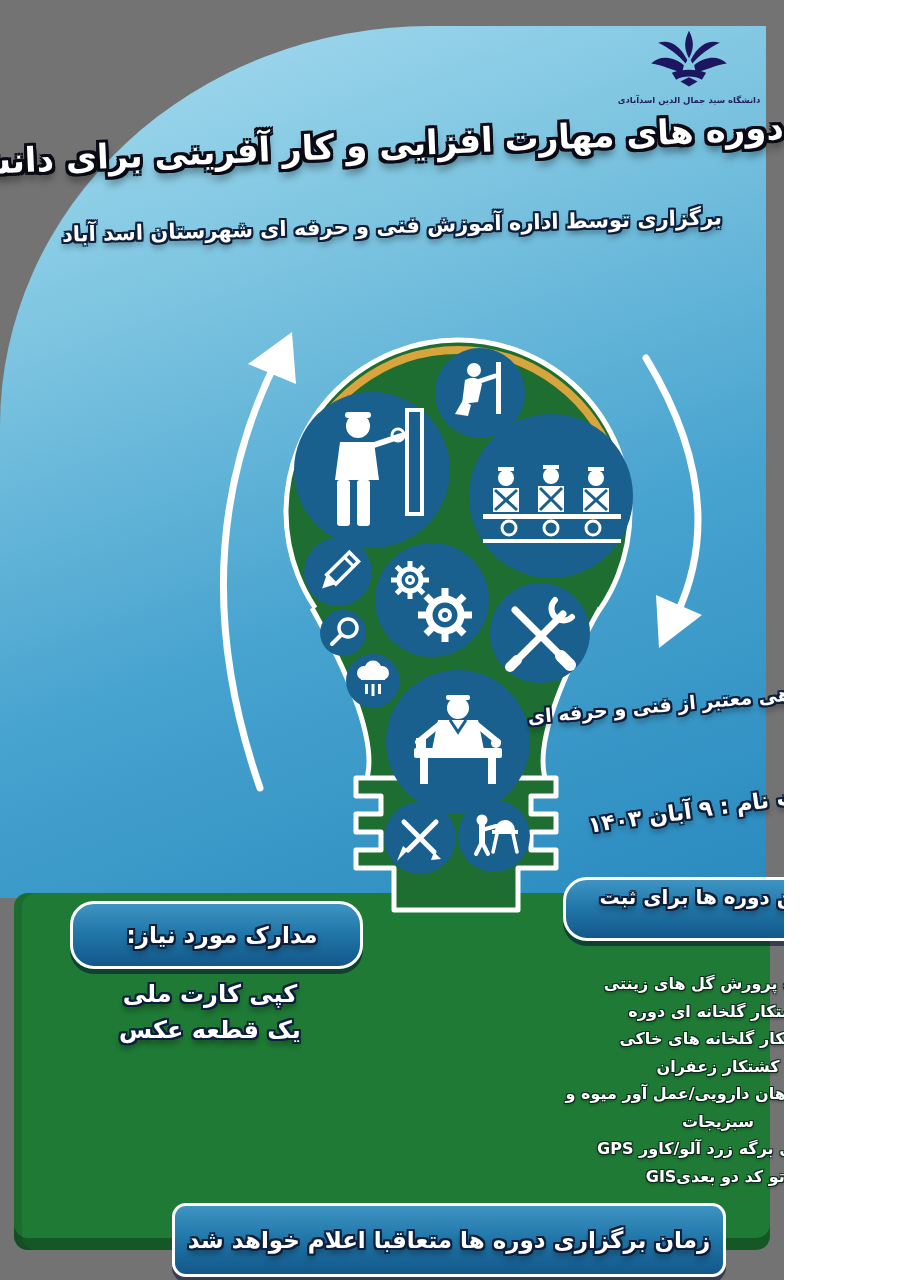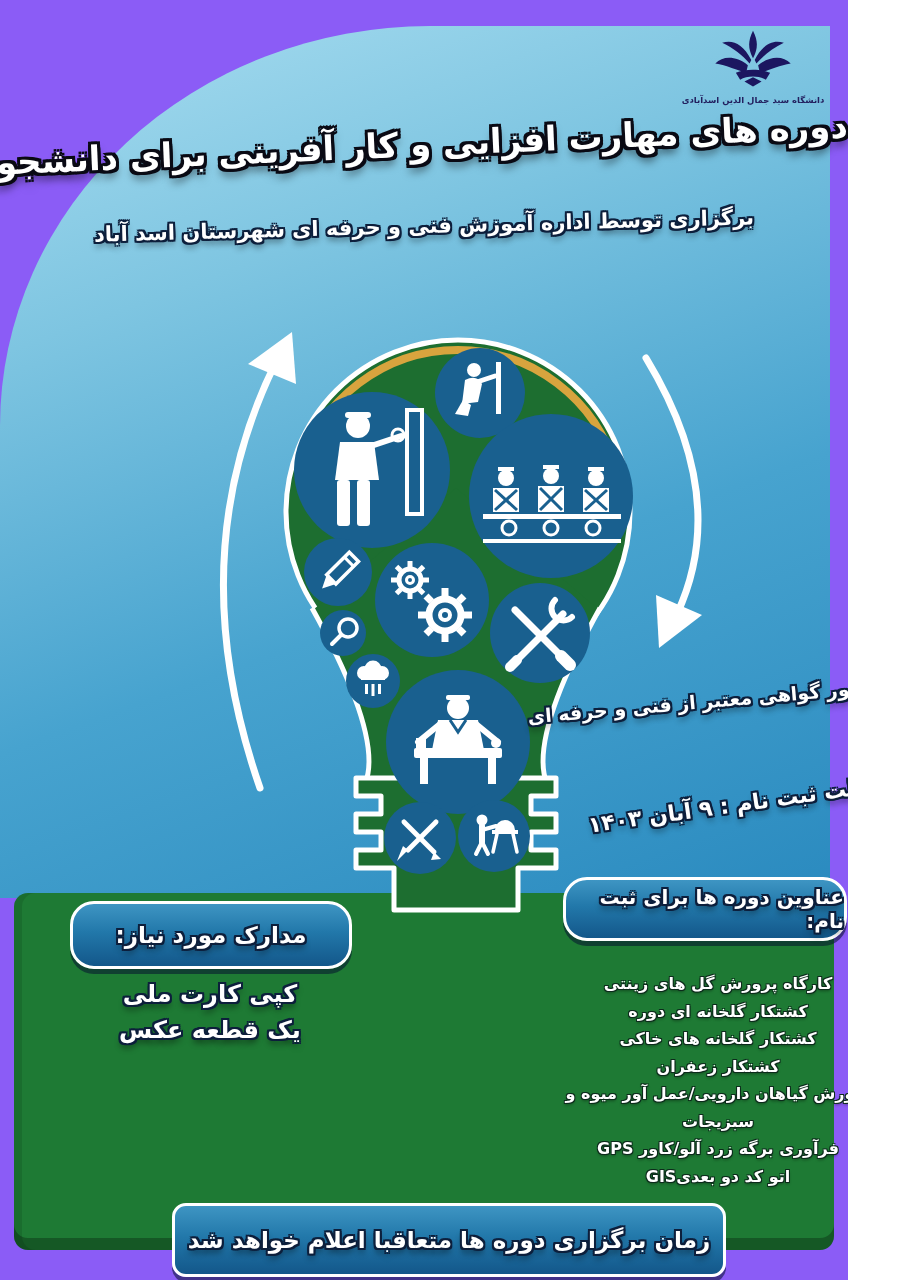--- a/index.html
+++ b/index.html
@@ -1,17 +1,17 @@
 <!DOCTYPE html>
 <html lang="fa"><head>
 <meta charset="utf-8">
 <style>
   html,body{margin:0;padding:0;}
   body{font-family:"DejaVu Sans",sans-serif;}
-  .poster{position:relative;width:848px;height:1280px;background:#8b5cf6;overflow:hidden;}
+  .poster{position:relative;width:784px;height:1280px;background:#737373;overflow:hidden;}
 
   
   .sky{position:absolute;left:0;top:26px;right:18px;height:872px;
        border-top-left-radius:430px 400px;
        background:linear-gradient(160deg,#a8ddf0 0%,#7ec5e1 28%,#47a3cf 62%,#2a8abf 100%);
        z-index:1;}
 
   
   .green-panel{position:absolute;left:14px;right:14px;top:893px;bottom:30px;
        background:#1e7a34;border-radius:14px;
@@ -42,21 +42,21 @@
   .cert-note{position:absolute;left:560px;top:688px;width:340px;text-align:center;font-size:19px;
          transform:rotate(-5deg);white-space:nowrap;z-index:4;}
   .deadline{position:absolute;left:578px;top:792px;width:316px;text-align:center;font-size:22px;
          transform:rotate(-8deg);white-space:nowrap;z-index:4;}
 
   
   .badge{position:absolute;display:flex;align-items:center;justify-content:center;
          background:linear-gradient(180deg,#3e95c3 0%,#2278aa 45%,#13578a 100%);
          border:3px solid #fff;border-radius:24px;
          box-shadow:0 5px 0 rgba(6,16,48,.55);z-index:5;}
-  .badge-docs{left:70px;top:901px;width:276px;height:62px;font-size:23px;}
+  .badge-docs{left:70px;top:901px;width:276px;height:62px;font-size:23px;padding-left:11px;}
   .badge-courses{left:563px;top:877px;width:278px;height:58px;font-size:20px;}
   .banner{left:172px;top:1203px;width:548px;height:68px;font-size:23px;border-radius:14px;z-index:6;}
 
   .doc-items{position:absolute;left:60px;top:972px;width:300px;text-align:center;z-index:5;}
   .doc-items .item{font-size:24px;margin:8px 0;}
 
   .course-items{position:absolute;left:548px;top:970px;width:340px;text-align:center;z-index:5;}
   .course-items .item{font-size:16px;line-height:27.5px;}
 
   

